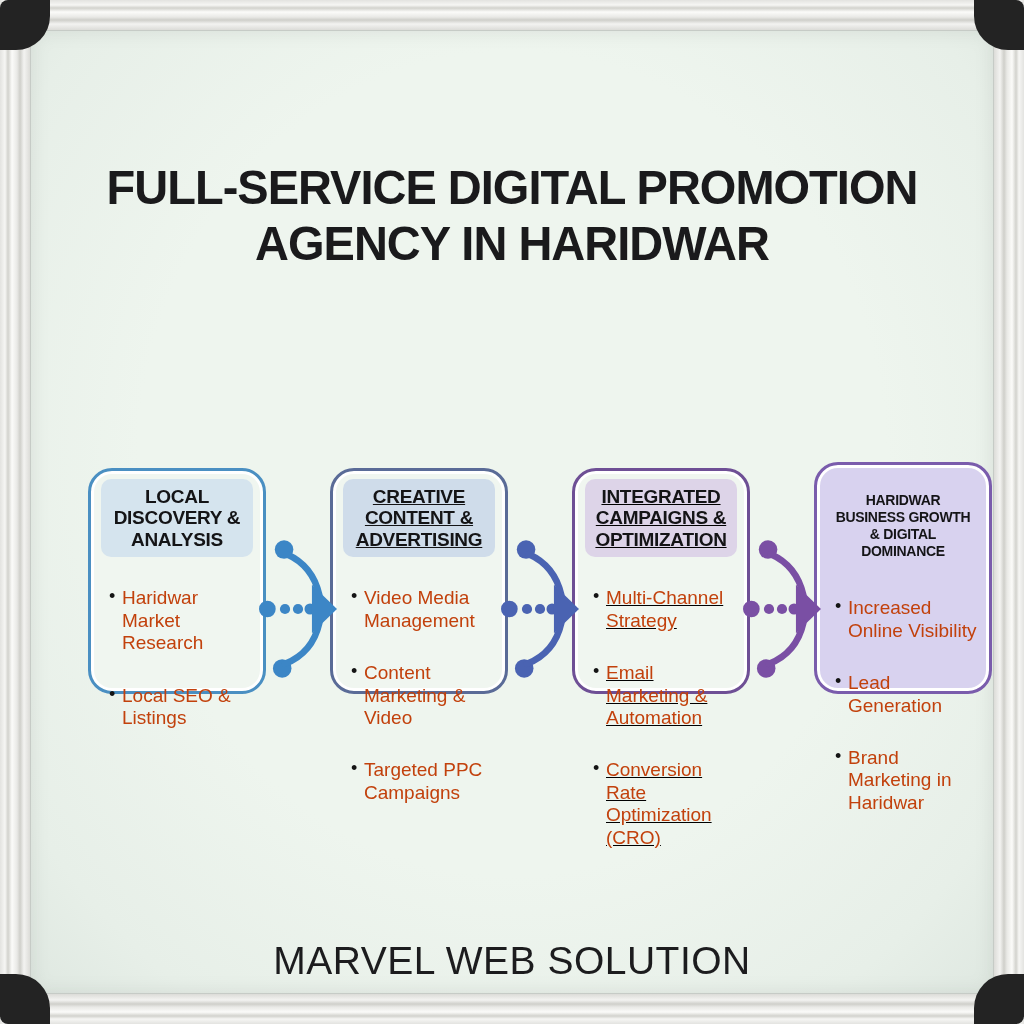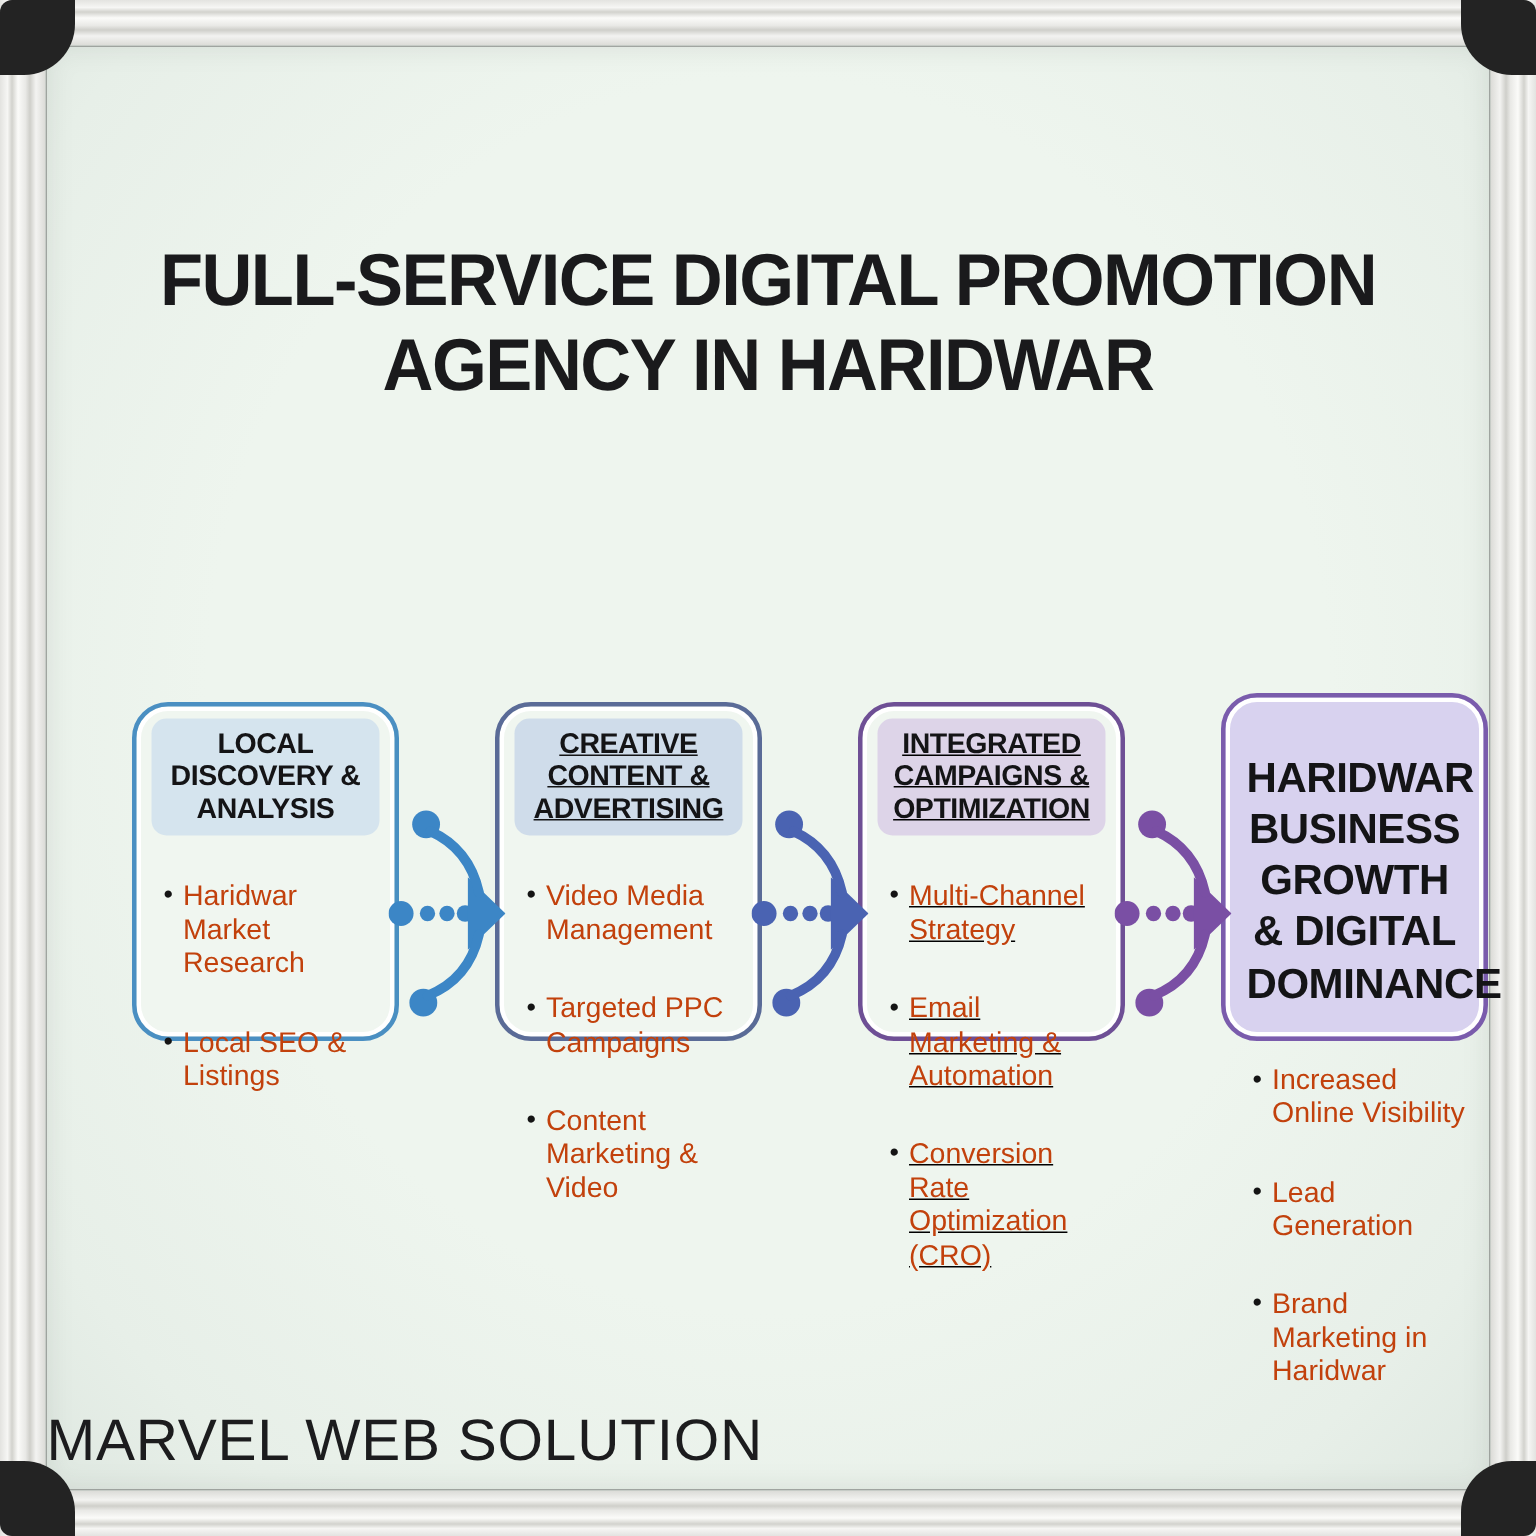--- a/index.html
+++ b/index.html
@@ -59,39 +59,39 @@
   .stage-3{border-color:var(--stage3_border);text-decoration:underline;}
   .stage-4{border-color:var(--stage4_border);background:var(--stage4_fill);height:232px;}
   .stage-header{
     margin:8px 10px 3px;padding:7px 4px;border-radius:10px;
     text-align:center;font-weight:bold;font-size:19px;line-height:1.13;
     color:#141416;letter-spacing:-0.3px;
   }
   .stage-1 .stage-header{background:var(--stage1_header);}
   .stage-2 .stage-header{background:var(--stage2_header);text-decoration:underline;}
   .stage-3 .stage-header{background:var(--stage3_header);}
-  .stage-4 .stage-header{background:transparent;font-size:28px;margin-top:30px;line-height:1.22;}
+  .stage-4 .stage-header{background:transparent;font-size:14px;margin-top:20px;line-height:1.22;}
   .stage ul{
     margin:6px 6px 0 6px;padding:0 2px 0 12px;list-style:none;
   }
   .stage li{
     position:relative;padding-left:13px;margin-bottom:7px;
     font-size:19px;line-height:1.18;color:#c2410c;margin-top:30px;
   }
   .stage li::before{
     content:"•";position:absolute;left:0;top:-1px;font-size:18px;color:#141414;
   }
   .connector{
     flex:0 0 78px;width:78px;height:170px;
     margin:26px -7px 0 -7px;position:relative;z-index:3;
   }
   
   .footer{
     position:absolute;left:0;right:0;top:908px;
-    color:#1c1c1e;
+    text-align:center;color:#1c1c1e;
     font-size:39px;font-weight:normal;letter-spacing:0.5px;
   }
 </style>
 </head>
 <body>
 
 <div class="frame-strip frame-top"></div>
 <div class="frame-strip frame-bottom"></div>
 <div class="frame-strip frame-left"></div>
 <div class="frame-strip frame-right"></div>
@@ -130,22 +130,22 @@
       <g fill="none" stroke-width="7" stroke-linecap="round" stroke="#3c86c6">
         <path d="M30,26 C48,34 60,48 65,70"></path>
         <path d="M28,144 C48,136 60,122 65,100"></path>
       </g>
     </svg>
 
     <div class="stage stage-2">
       <div class="stage-header">CREATIVE CONTENT &amp; ADVERTISING</div>
       <ul>
         <li>Video Media Management</li>
+        <li>Content Marketing &amp; Video</li>
         <li>Targeted PPC Campaigns</li>
-        <li>Content Marketing &amp; Video</li>
       </ul>
     </div>
 
     <svg class="connector" viewBox="0 0 84 170">
       <g fill="#4a63b2">
         <circle cx="9" cy="85" r="9"></circle>
         <circle cx="28" cy="85" r="5.5"></circle>
         <circle cx="42" cy="85" r="5.5"></circle>
         <circle cx="55" cy="85" r="6"></circle>
         <polygon points="57,59 84,85 57,111"></polygon>

